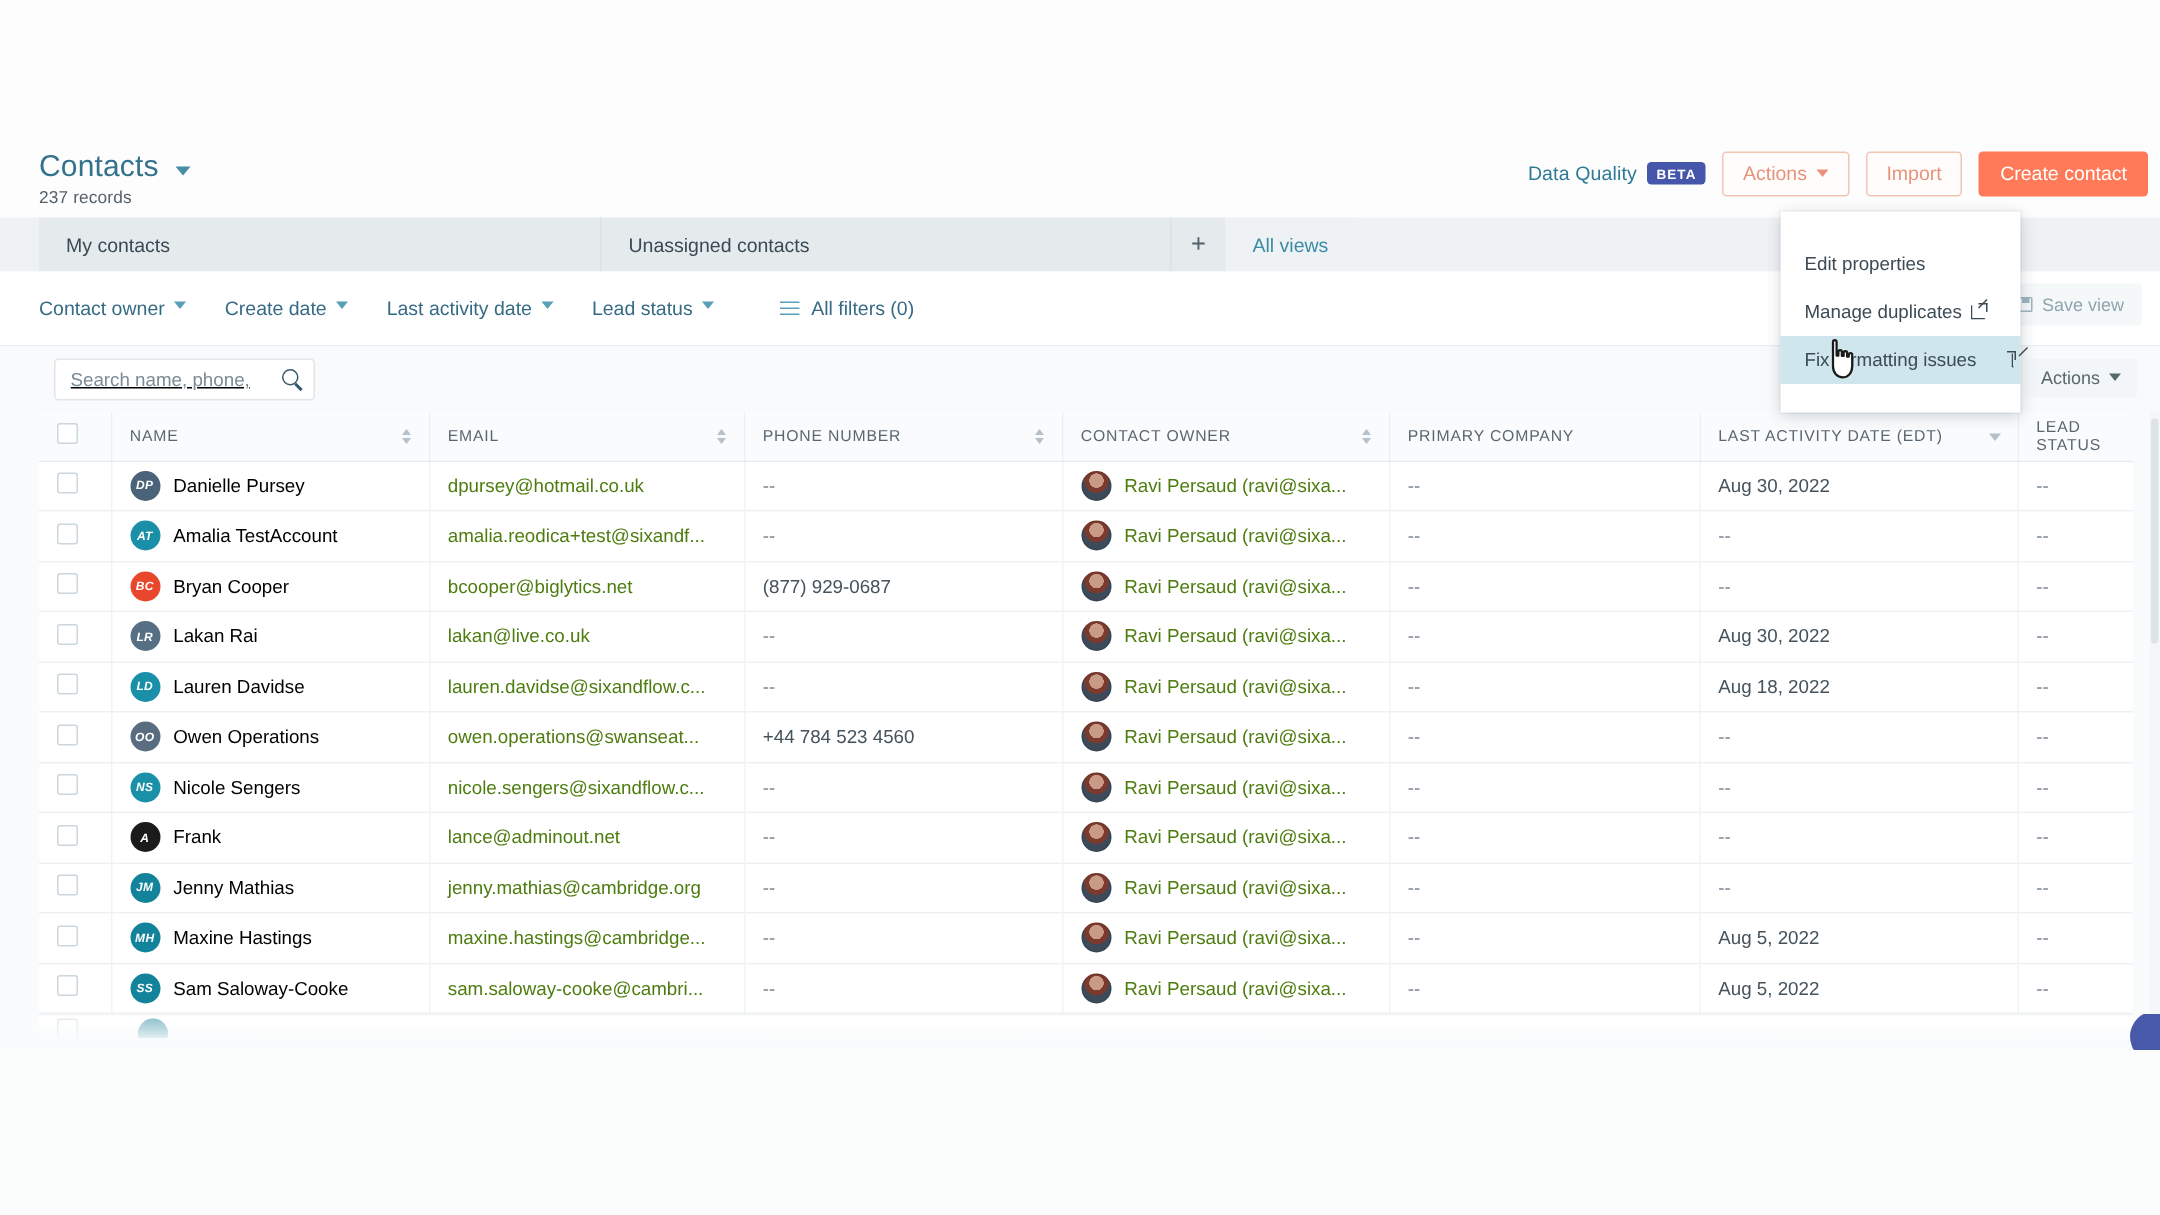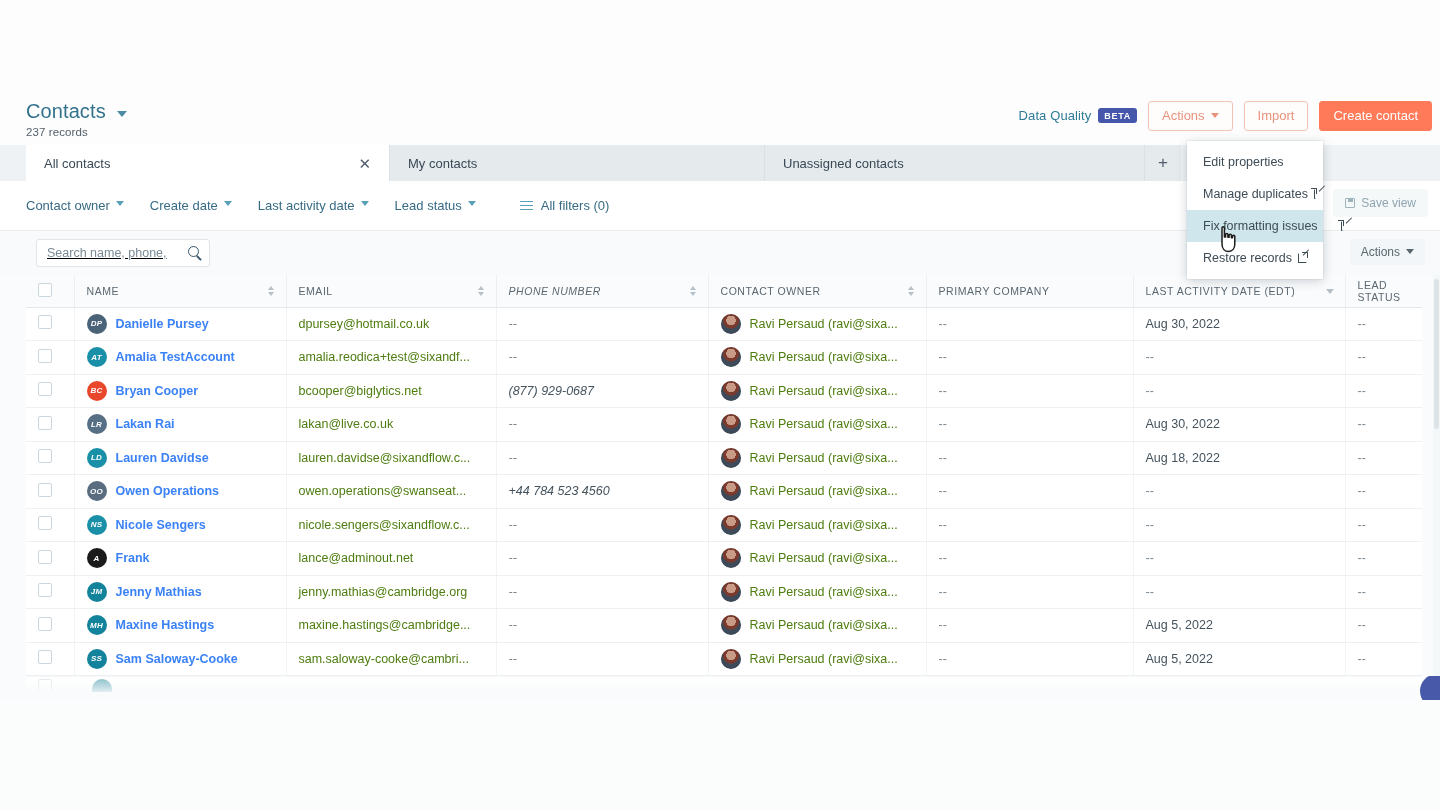--- a/index.html
+++ b/index.html
@@ -205,21 +205,21 @@
   tbody td {
     height: 33.5px; border-bottom: 1px solid #eef1f4;
     border-right: 1px solid #f1f4f6;
     font-size: 12.5px; color: #45535d; padding: 0 12px;
     white-space: nowrap; overflow: hidden; text-overflow: ellipsis;
     vertical-align: middle;
   }
   .col-check { width: 48px; }
   .col-name { width: 212px; }
   .col-email { width: 210px; }
-  .col-phone { width: 212px; font-style: italic; }
+  .col-phone { width: 212px; }
   .col-owner { width: 218px; }
   .col-company { width: 207px; }
   .col-activity { width: 212px; }
   .col-lead { width: 100px; }
 
   .cbox {
     width: 14px; height: 14px; border: 1px solid #cbd6dd;
     border-radius: 2px; background: #fff; display: inline-block;
     cursor: pointer;
   }
@@ -230,21 +230,21 @@
     display: flex; align-items: center; justify-content: center;
     letter-spacing: .2px;
     font-style: italic;
   }
   .avatar-img {
     width: 20px; height: 20px; border-radius: 50%; flex: none;
     background: radial-gradient(circle at 50% 32%, #c99a86 0 28%, #7b3a2e 29% 48%, #3c4a5a 49% 100%);
     box-shadow: inset 0 0 0 1px rgba(0,0,0,.08);
   }
   .link { color: #4d7c0f; cursor: pointer; }
-  .link-name { color: #3b82f6; cursor: pointer; font-weight: 700; }
+  .link-name { color: #000000; cursor: pointer; font-weight: 400; }
   .muted { color: #7b8791; }
 
   
   .fade-row {
     position: absolute; left: 26px; top: 678px; width: 1396px; height: 22px;
     background: linear-gradient(to bottom, rgba(255,255,255,0) 0%, rgba(250,251,252,.92) 75%);
     pointer-events: none;
   }
   .partial-row {
     position: absolute; left: 26px; top: 676px; width: 1396px; height: 16px;
@@ -263,23 +263,23 @@
     background: #f4f7f8;
   }
   .vscroll .thumb {
     position: absolute; left: 1px; top: 4px; width: 5px; height: 150px;
     background: #dde4e8; border-radius: 3px;
   }
 
   
   .menu {
     position: absolute; left: 1187px; top: 141px;
-    width: 136px; background: #ffffff;
+    width: 160px; background: #ffffff;
     box-shadow: 0 2px 10px rgba(30,50,70,.22), 0 0 0 1px rgba(30,50,70,.05);
-    z-index: 60; padding: 5px 0;
+    z-index: 60; padding: 19px 0;
   }
   .menu-item {
     display: flex; align-items: center; gap: 6px;
     font-size: 12.5px; color: #3d4b55;
     padding: 9px 16px; cursor: pointer; white-space: nowrap;
   }
   .menu-item.hl { background: #cfe6ec; gap: 23px; }
   .ext-icon {
     display: inline-block; width: 10px; height: 10px;
     border: 1.4px solid #3d4b55; border-radius: 1px; position: relative;
@@ -332,24 +332,20 @@
       <div class="btn btn-secondary">
         <span>Actions</span><span class="btn-caret"></span>
       </div>
       <div class="btn btn-secondary">Import</div>
       <div class="btn btn-primary">Create contact</div>
     </div>
   </div>
 
   <div class="tabstrip">
     <div class="tab-spacer"></div>
-    <div class="tab active" style="width:364px">
-      <span class="tab-label">All contacts</span>
-      <span class="tab-close">✕</span>
-    </div>
     <div class="tab" style="width:375px">
       <span class="tab-label">My contacts</span>
     </div>
     <div class="tab" style="width:380px">
       <span class="tab-label">Unassigned contacts</span>
     </div>
     <div class="tab-add">+</div>
     <div class="tab-allviews">All views</div>
   </div>
 
@@ -683,24 +679,20 @@
         <span>Edit properties</span>
       </div>
       <div class="menu-item">
         <span>Manage duplicates</span>
         <span class="ext-icon"></span>
       </div>
       <div class="menu-item hl">
         <span>Fix formatting issues</span>
         <span class="ext-icon"></span>
       </div>
-      <div class="menu-item">
-        <span>Restore records</span>
-        <span class="ext-icon"></span>
-      </div>
     </div>
 
   <svg class="cursor" width="26" height="30" viewBox="0 0 26 30">
     <path d="M6 3 C6 1.4 8.4 1.4 8.4 3 L8.4 12 L9.6 12 L9.6 9.5 C9.6 8.1 11.9 8.1 11.9 9.5 L11.9 12.3 L13.1 12.3 L13.1 10.2 C13.1 8.8 15.4 8.8 15.4 10.2 L15.4 12.8 L16.5 12.8 L16.5 11.4 C16.5 10 18.8 10 18.8 11.4 L18.8 19 C18.8 23.4 16.4 26.5 12.6 26.5 C8.8 26.5 6 23.6 6 19.2 Z" fill="#ffffff" stroke="#1b1b1b" stroke-width="1.5" stroke-linejoin="round"></path>
   </svg>
 
   <div class="chat-clip">
     <div style="position:absolute;right:-14px;top:-2px;width:34px;height:34px;border-radius:50%;background:#4759a8;"></div>
   </div>
 

